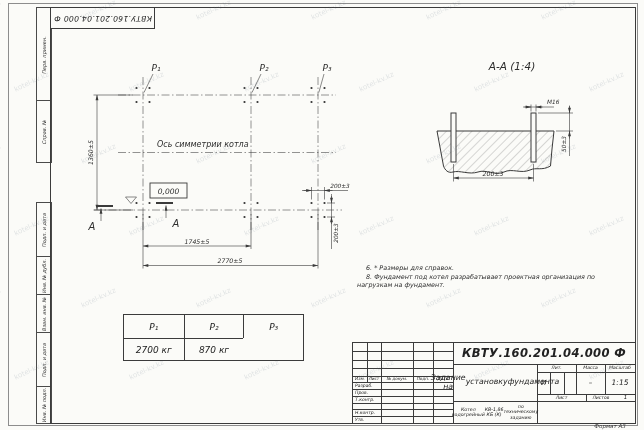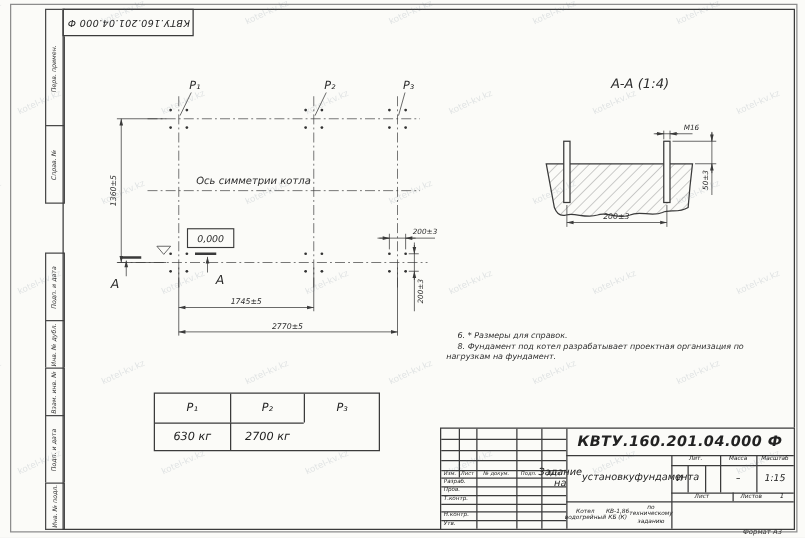--- a/index.html
+++ b/index.html
@@ -220,22 +220,22 @@
 
 <div class="notes">
   <p>6. * Размеры для справок.</p>
   <p>8. Фундамент под котел разрабатывает проектная организация по нагрузкам на фундамент.</p>
 </div>
 
 <div class="ltable">
   <div>P₁</div>
   <div>P₂</div>
   <div>P₃</div>
-  <div>630 кг</div>
   <div>2700 кг</div>
+  <div>870 кг</div>
 </div>
 
 <div class="tblock">
 
   <div class="vl" style="left:14px;top:0;height:39px"></div>
   <div class="vl" style="left:28px;top:0;height:80px"></div>
   <div class="vl" style="left:60px;top:0;height:80px"></div>
   <div class="vl" style="left:80px;top:0;height:80px"></div>
   <div class="vl" style="left:100px;top:0;height:80px"></div>
   <div class="vl" style="left:184px;top:21px;height:59px"></div>

